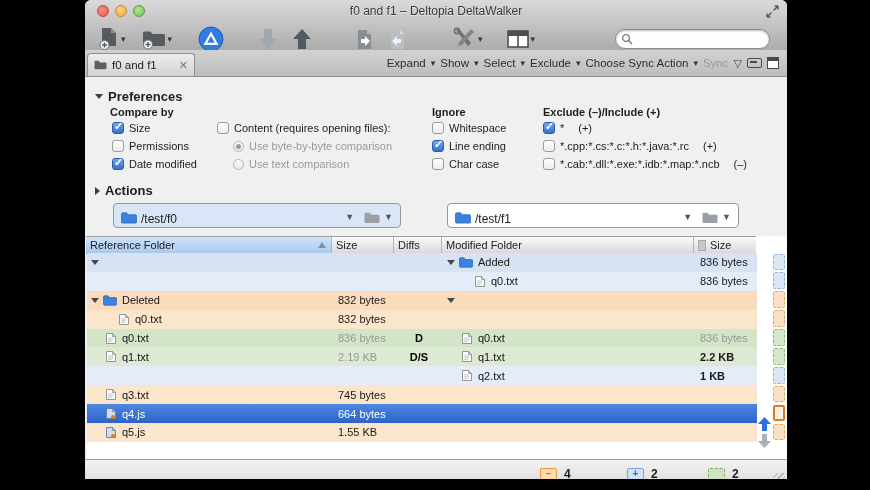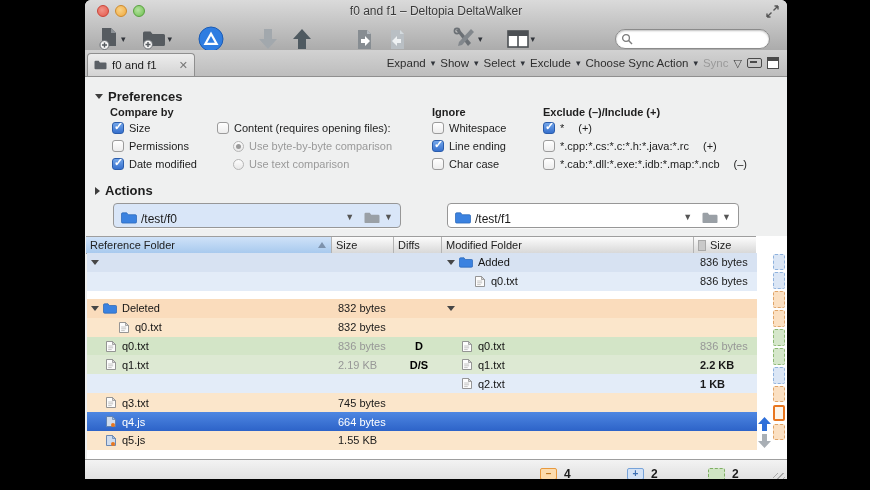--- a/index.html
+++ b/index.html
@@ -84,21 +84,21 @@
   .row{display:grid;grid-template-columns:246px 62px 48px 252px 62px;height:18.9px;align-items:center;}
   .cell{display:flex;align-items:center;height:100%;overflow:hidden;box-sizing:border-box;}
   .fname{font-size:11px;color:#141414;margin-left:5px;white-space:nowrap;}
   .fsize{font-size:11px;color:#1a1a1a;padding-left:5px;white-space:nowrap;}
   .fsize.muted{color:#979797;}
   .fsize.bold{font-weight:bold;}
   .dcell{justify-content:center;font-size:11px;font-weight:bold;color:#000;}
   .expander{width:0;height:0;border-left:4px solid transparent;border-right:4px solid transparent;border-top:5px solid #464646;margin-right:4px;flex:0 0 auto;}
   .ficon{display:inline-flex;flex:0 0 auto;}
   .st-added-a{background:#d7e2f2;}  .st-added-b{background:#e3ecf8;}
-  .st-deleted-a{background:#fadcbc;margin-top:8px;}.st-deleted-b{background:#fbe6cb;}
+  .st-deleted-a{background:#fadcbc;}.st-deleted-b{background:#fbe6cb;}
   .st-changed-a{background:#d3e5c7;}.st-changed-b{background:#dde9d3;}
   .row.selected{background:linear-gradient(#4e87e2,#2d63c8);}
   .row.selected .fname,.row.selected .fsize{color:#fff;}
   
   .diffmap{position:absolute;left:688px;top:253px;width:13px;height:189px;}
   .mblock{position:absolute;left:0;width:12px;border-radius:2px;box-sizing:border-box;border:1px dashed;}
   .m-added{background:#dbe6f5;border-color:#8fb2dd;}
   .m-deleted{background:#fbe0c2;border-color:#dfa468;}
   .m-changed{background:#d5e7ca;border-color:#8cb873;}
   .m-current{background:#fdf4e8;border:2px solid #e8761f;}

